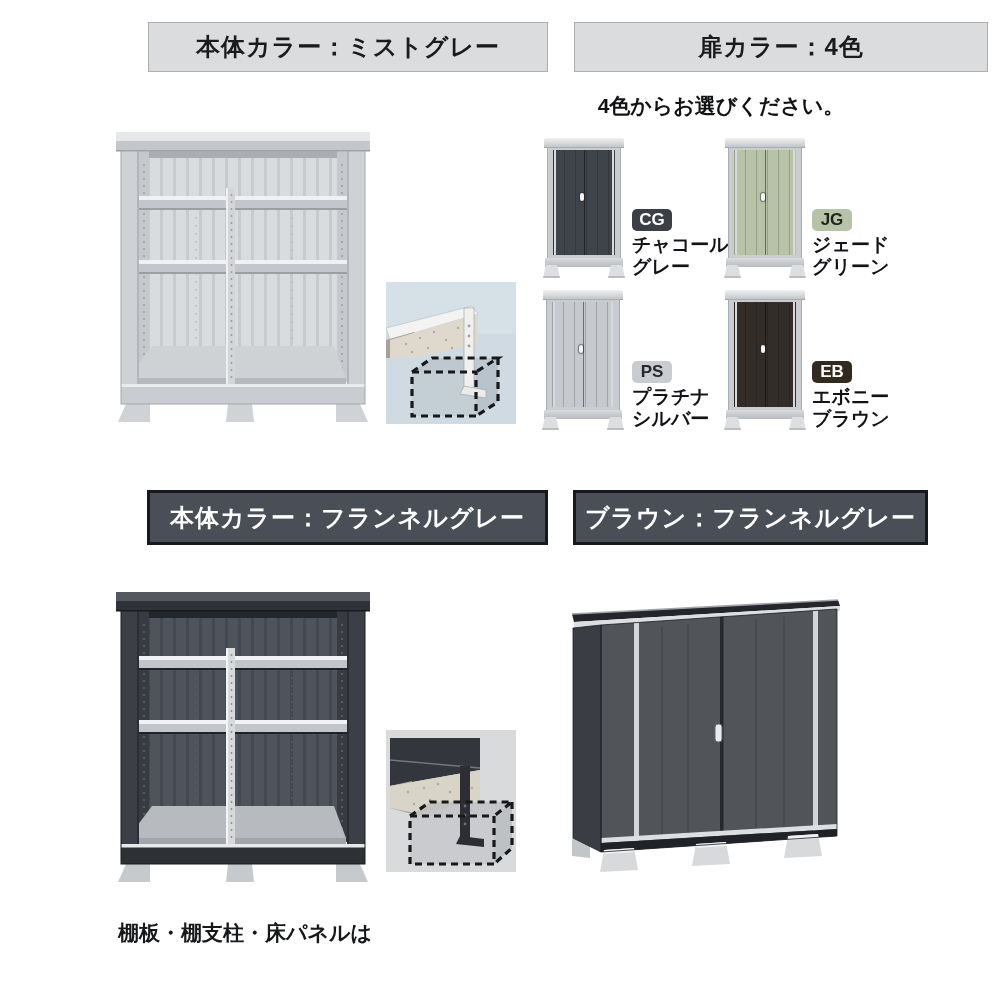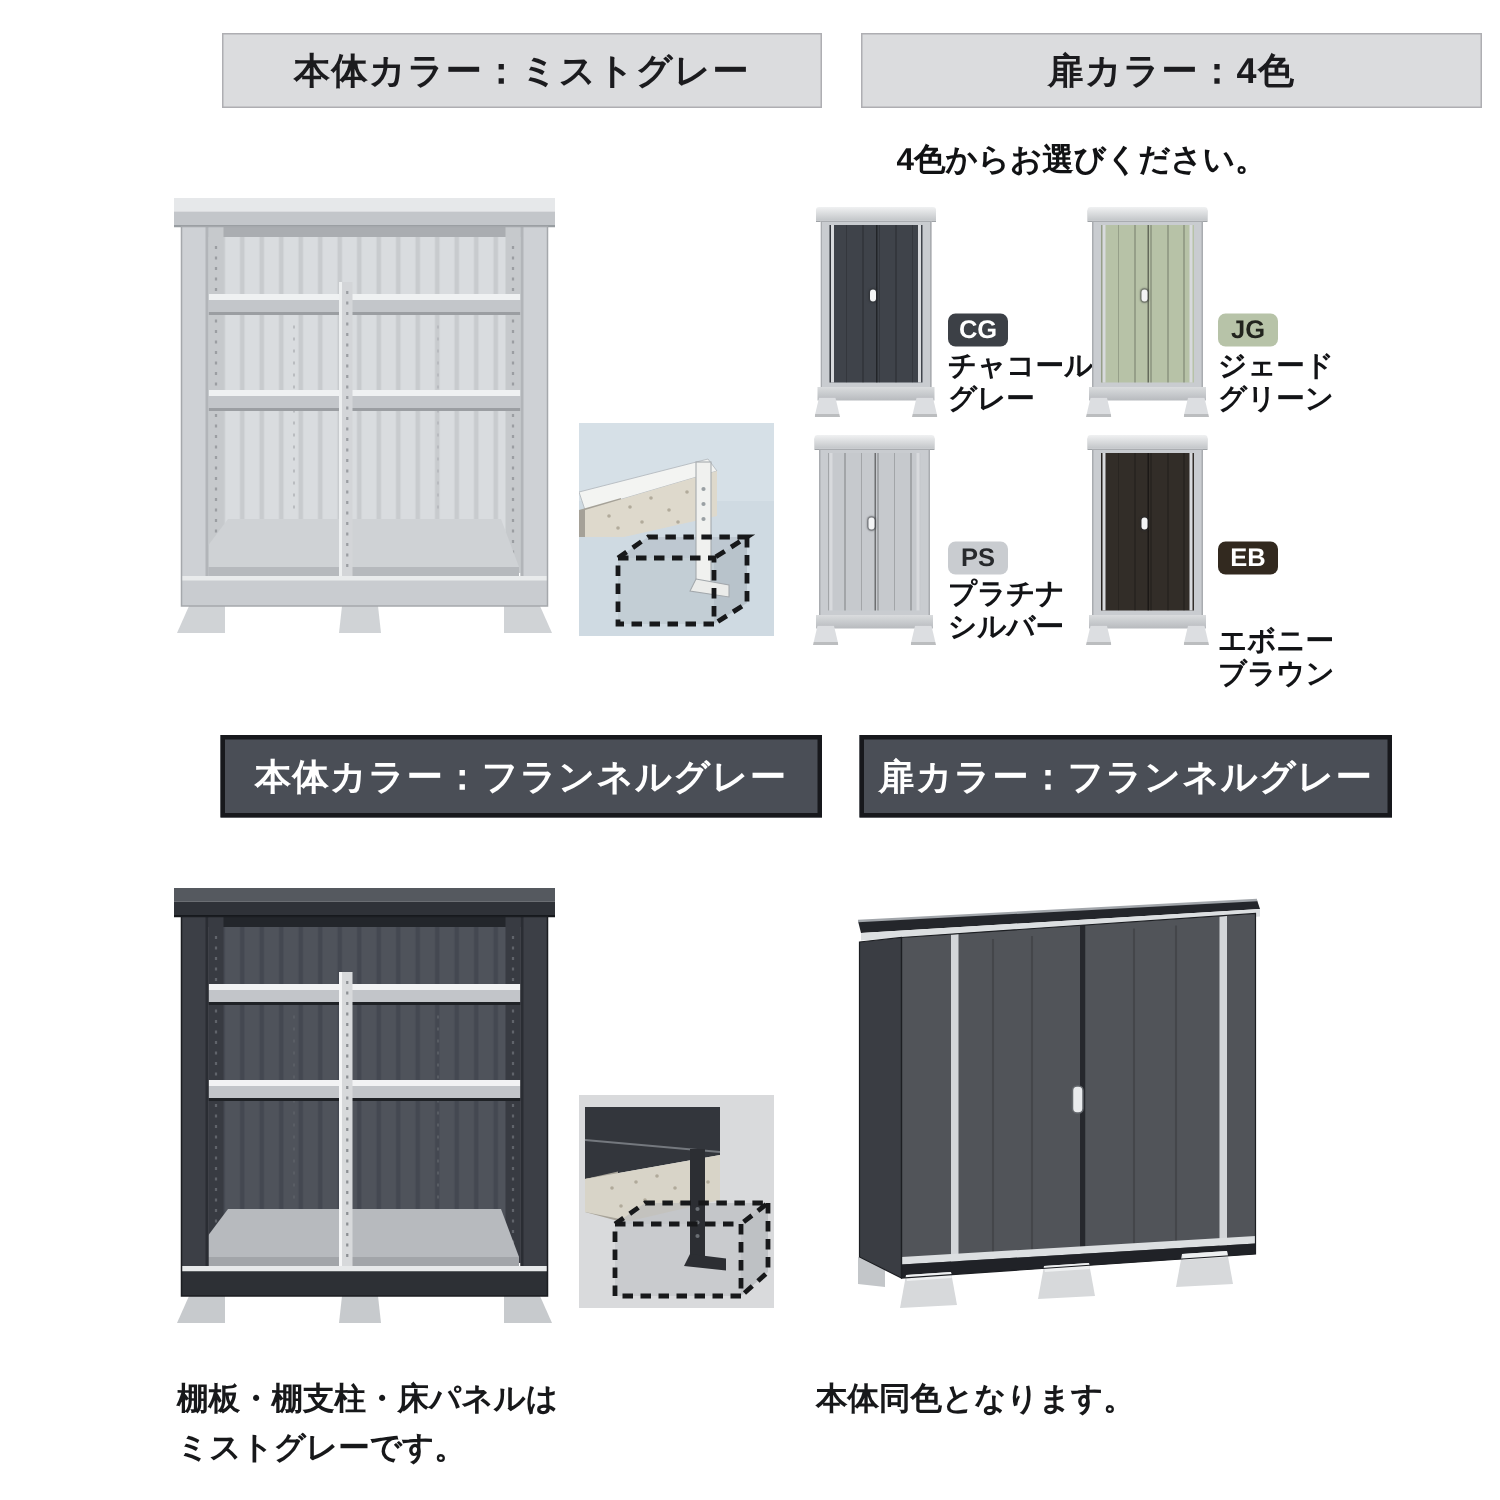--- a/index.html
+++ b/index.html
@@ -227,21 +227,21 @@
         <i class="mc-strip r"></i>
         <i class="mc-gap"></i>
       <i class="mc-handle"></i>
     </div>
   </div>
   <div class="mc-base"></div>
   <div class="mc-foot l"></div>
   <div class="mc-foot r"></div>
 </div>
 <div class="badge" style="left: 812px; top: 361px; background-color: rgb(50, 41, 31); color: rgb(255, 255, 255);">EB</div>
-<div class="optname" style="left:812px;top:386px;margin-top:31px;">
+<div class="optname" style="left:812px;top:386px;">
   <div>エボニー</div>
   <div>ブラウン</div>
 </div>
 
 <div class="hdr dark" style="left:117px;top:490px;width:401px;">本体カラー：フランネルグレー</div>
 
 <svg class="abs" style="left:116px;top:592px;" width="254" height="292" viewBox="0 0 254 292">
   <defs>
     <pattern id="bk-f" width="13" height="10" patternUnits="userSpaceOnUse">
       <rect width="13" height="10" fill="#4f535b"></rect>
@@ -321,24 +321,23 @@
   <polygon points="74,106 98,109 98,117 70,114" fill="#2c2e33"></polygon>
   <g fill="none" stroke="#17181a" stroke-width="3.2" stroke-dasharray="7 5">
     <path d="M24,86 L108,86 L108,134 L24,134 Z"></path>
     <path d="M24,86 L44,72 L126,72 L108,86"></path>
     <path d="M126,72 L126,118 L108,134"></path>
   </g>
 </svg>
 
 <div class="caption" style="left:118px;top:916px;">
   <div>棚板・棚支柱・床パネルは</div>
-  <div>ミストグレーです。</div>
-</div>
-
-<div class="hdr dark" style="left:543px;top:490px;width:355px;">扉カラー：フランネルグレー</div>
+</div>
+
+<div class="hdr dark" style="left:543px;top:490px;width:355px;">ブラウン：フランネルグレー</div>
 
 <svg class="abs" style="left:570px;top:592px;" width="272" height="290" viewBox="0 0 272 290">
 
   <polygon points="2,246 20,248 20,266 2,264" fill="#c3c6c9"></polygon>
 
   <polygon points="2,22 268,8 270,14 4,30" fill="#24262b"></polygon>
   <line x1="2" y1="22" x2="268" y2="8" stroke="#a2a6ab" stroke-width="1.6"></line>
 
   <polygon points="4,30 270,14 270,19 4,35" fill="#dcdfe1"></polygon>
 
@@ -367,14 +366,13 @@
     <polygon points="126,252 156,250 160,272 122,274" fill="#d7d9db"></polygon>
     <polygon points="126,252 156,250 156.6,254 126.6,256" fill="#eef0f1"></polygon>
     <polygon points="218,244 248,242 252,264 214,266" fill="#d7d9db"></polygon>
     <polygon points="218,244 248,242 248.6,246 218.6,248" fill="#eef0f1"></polygon>
   </g>
   <polygon points="3,36 31,33 31,260 3,246" fill="none" stroke="#1c1e22" stroke-width="0.8"></polygon>
   <polygon points="31,33 267,17 267,244 31,260" fill="none" stroke="#1c1e22" stroke-width="0.8"></polygon>
 </svg>
 
 <div class="caption" style="left:544px;top:916px;">
-  <div>本体同色となります。</div>
 </div>
 
 </body></html>

